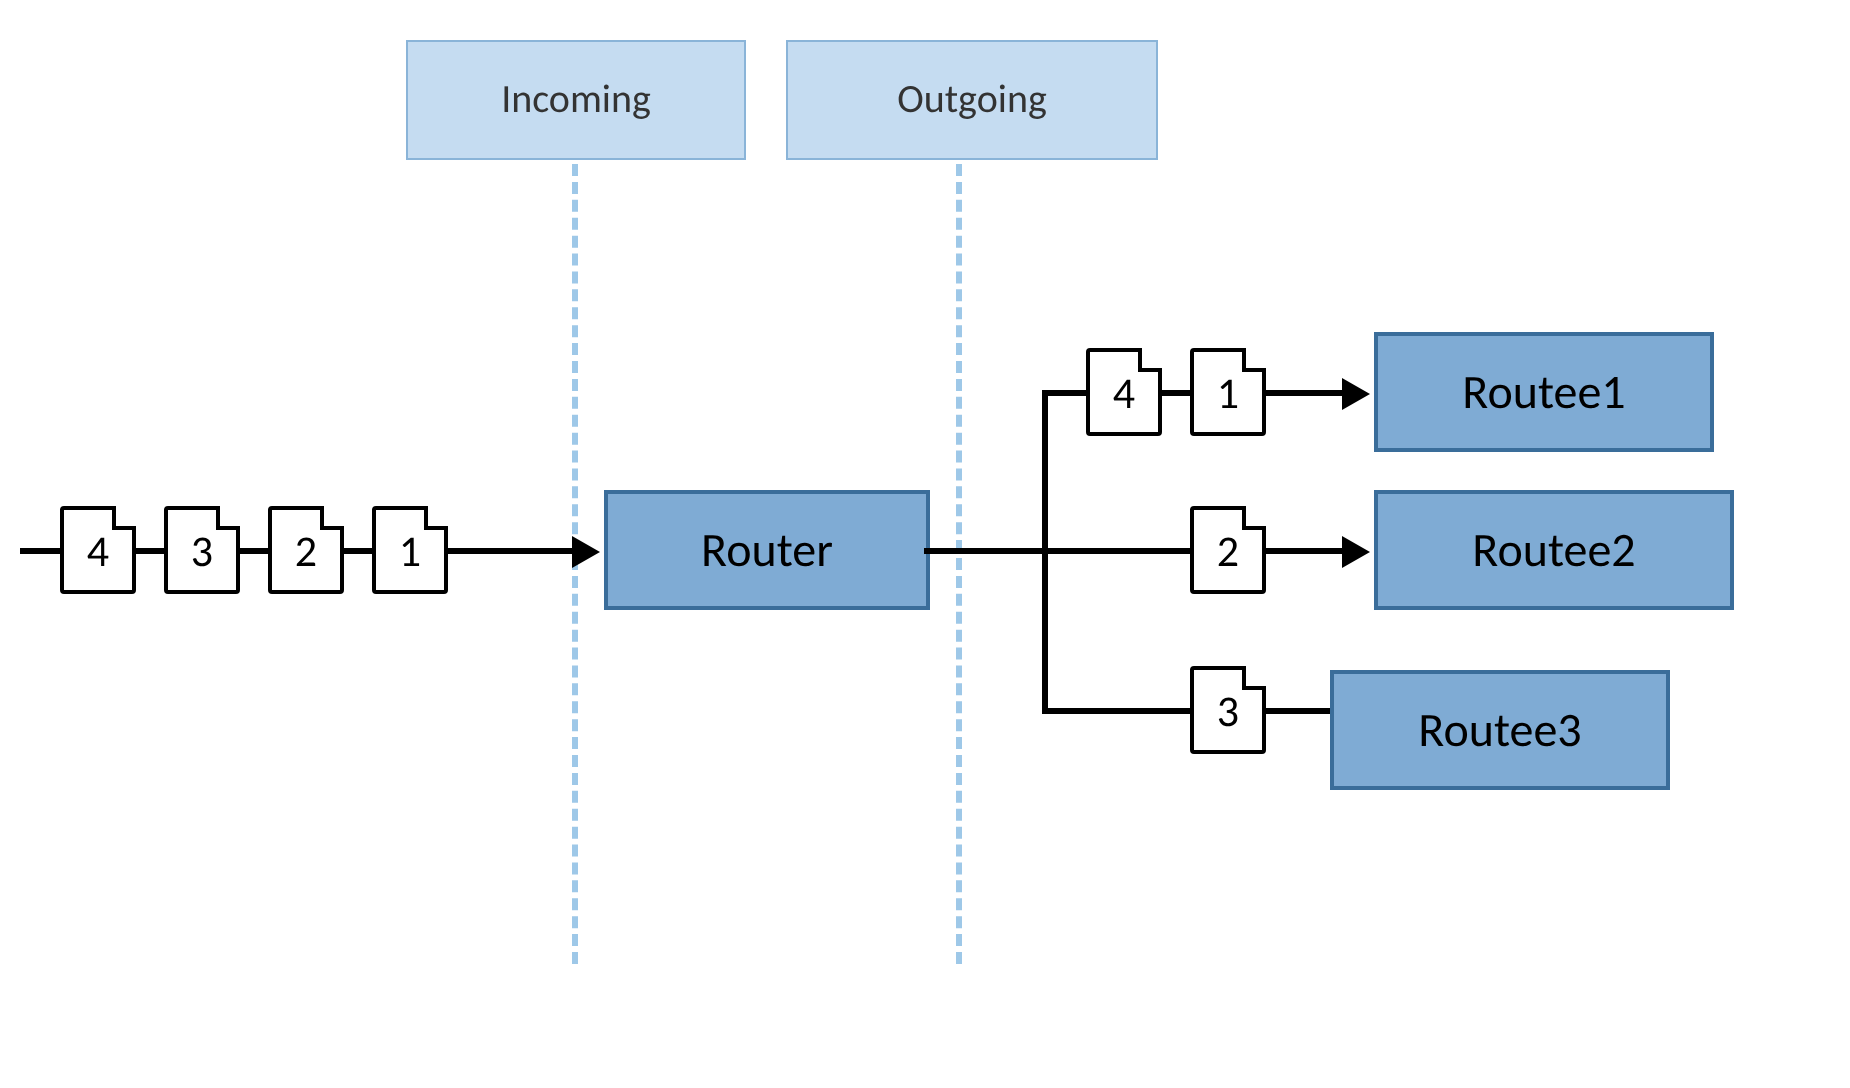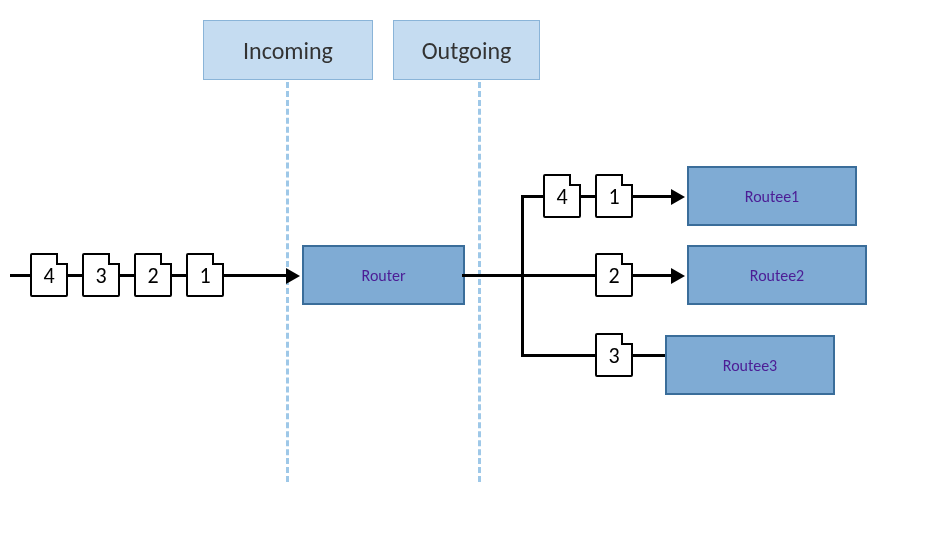--- a/index.html
+++ b/index.html
@@ -15,33 +15,33 @@
   .diagram {
     position: relative;
     width: 925px;
     height: 544px;
   }
   .label-box {
     position: absolute;
     background: #c5dcf1;
     border: 1px solid #8ab4d8;
     text-align: center;
-    font-size: 24px;
+    font-size: 20px;
     color: #333;
     display: flex;
     align-items: center;
     justify-content: center;
   }
   .router-box {
     position: absolute;
     background: #7fabd4;
     border: 2px solid #3a6d9a;
     text-align: center;
-    font-size: 16px;
-    color: #4c1d95;
+    font-size: 24px;
+    color: #000000;
     display: flex;
     align-items: center;
     justify-content: center;
   }
   .packet {
     position: absolute;
     background: #ffffff;
     border: 2px solid #000000;
     width: 38px;
     height: 44px;
@@ -87,21 +87,21 @@
   }
 </style>
 </head>
 <body>
 
 <div class="diagram">
 
   <div class="label-box" style="left:203px; top:20px; width:170px; height:60px;">
     <span>Incoming</span>
   </div>
-  <div class="label-box" style="left:393px; top:20px; width:147px; height:60px;">
+  <div class="label-box" style="left:393px; top:20px; width:186px; height:60px;">
     <span>Outgoing</span>
   </div>
 
   <div class="dashed-line" style="left:286px; top:82px; height:400px;"></div>
   <div class="dashed-line" style="left:478px; top:82px; height:400px;"></div>
 
   <div class="packet" style="left:30px; top:253px;">
     <span>4</span>
   </div>
   <div class="packet" style="left:82px; top:253px;">

